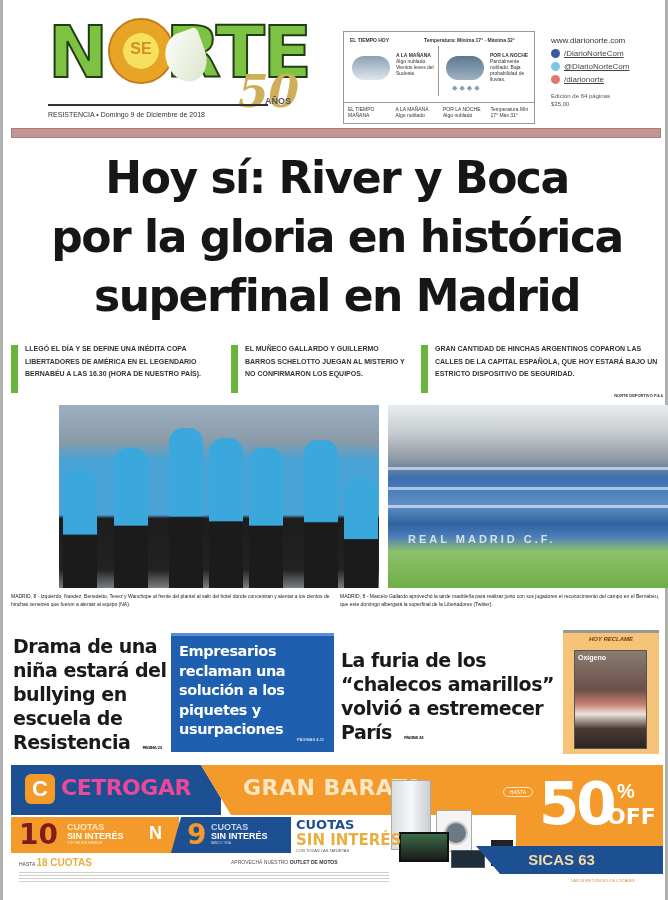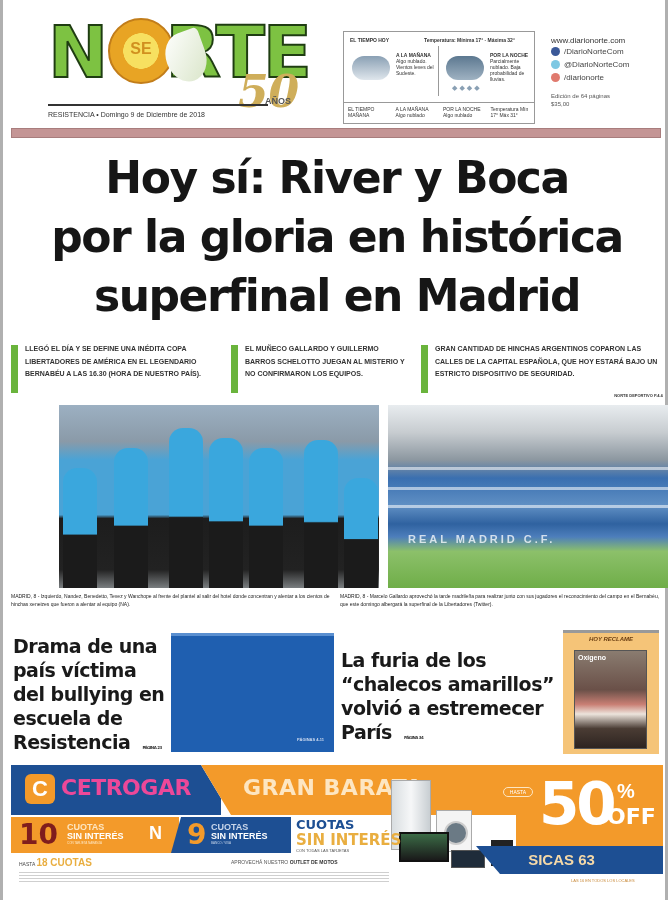--- a/index.html
+++ b/index.html
@@ -27,21 +27,21 @@
   .w-cell.r { left: 96px; }
   .cloud { position: absolute; left: 6px; top: 10px; width: 38px; height: 24px; border-radius: 14px; background: linear-gradient(#8aa0b4, #dfe6ec); }
   .cloud.dark { background: linear-gradient(#5c7890, #9fb2c2); }
   .rain { position: absolute; left: 12px; top: 38px; font-size: 7px; color: #8aa0b4; letter-spacing: 2px; }
   .w-text { position: absolute; left: 50px; top: 6px; width: 42px; font-size: 5px; line-height: 6px; color: #333; }
   .w-foot { position: absolute; left: 0; top: 70px; width: 100%; height: 22px; border-top: 1px solid #999; display: flex; }
   .w-foot div { flex: 1; font-size: 5px; line-height: 6px; padding: 3px 4px; color: #333; }
 
   .contact { position: absolute; left: 548px; top: 36px; width: 118px; }
   .contact .web { font-size: 8px; color: #333; margin-bottom: 2px; }
-  .contact .row { display: flex; align-items: flex-start; font-size: 8px; color: #444; height: 13px; }
+  .contact .row { display: flex; align-items: center; font-size: 8px; color: #444; height: 13px; text-decoration: underline; }
   .contact .dot { width: 9px; height: 9px; border-radius: 50%; margin-right: 4px; flex: none; }
   .contact .ed { font-size: 6px; color: #555; margin-top: 6px; line-height: 8px; }
 
   .rule-bar { position: absolute; left: 8px; top: 128px; width: 650px; height: 10px; background: #c49595; border: 1px solid #a87d7d; }
 
   
   .headline { position: absolute; left: 0; top: 148px; width: 668px; text-align: center; font-family: "DejaVu Sans", sans-serif; font-weight: bold; font-size: 44px; line-height: 59px; letter-spacing: -1.5px; color: #161616; }
 
   
   .decks { position: absolute; left: 8px; top: 343px; width: 652px; height: 58px; }
@@ -202,24 +202,25 @@
   <div class="photo p2">
     <div class="stand-row" style="top:62px"></div>
     <div class="stand-row" style="top:82px"></div>
     <div class="stand-row" style="top:100px"></div>
     <div style="position:absolute;left:20px;top:128px;font-size:11px;font-weight:bold;color:rgba(255,255,255,0.75);letter-spacing:3px">REAL MADRID C.F.</div>
   </div>
   <div class="caption c1">MADRID, 8 - Izquierdo, Nandez, Benedetto, Tevez y Wanchope al frente del plantel al salir del hotel donde concentran y alentar a los cientos de hinchas xeneizes que fueron a alentar al equipo (NA).</div>
   <div class="caption c2">MADRID, 8 - Marcelo Gallardo aprovechó la tarde madrileña para realizar junto con sus jugadores el reconocimiento del campo en el Bernabéu, que este domingo albergará la superfinal de la Libertadores (Twitter).</div>
 
   <div class="story s1">
-    <span>Drama de una país víctima del bullying en escuela de Resistencia</span>
+    <span>Drama de una niña estará del bullying en escuela de Resistencia</span>
     <span class="page-ref" style="position:relative;margin-left:6px;font-size:4px">PÁGINA 23</span>
   </div>
   <div class="bluebox">
+    <div class="t">Empresarios reclaman una solución a los piquetes y usurpaciones</div>
     <div class="page-ref">PÁGINAS 4-11</div>
   </div>
   <div class="story s3">
     <span>La furia de los “chalecos amarillos” volvió a estremecer París</span>
     <span class="page-ref" style="position:relative;margin-left:6px;font-size:4px">PÁGINA 34</span>
   </div>
   <div class="reclame">
     <div class="t">HOY RECLAME</div>
     <div class="cover">
       <div class="mag">Oxígeno</div>

